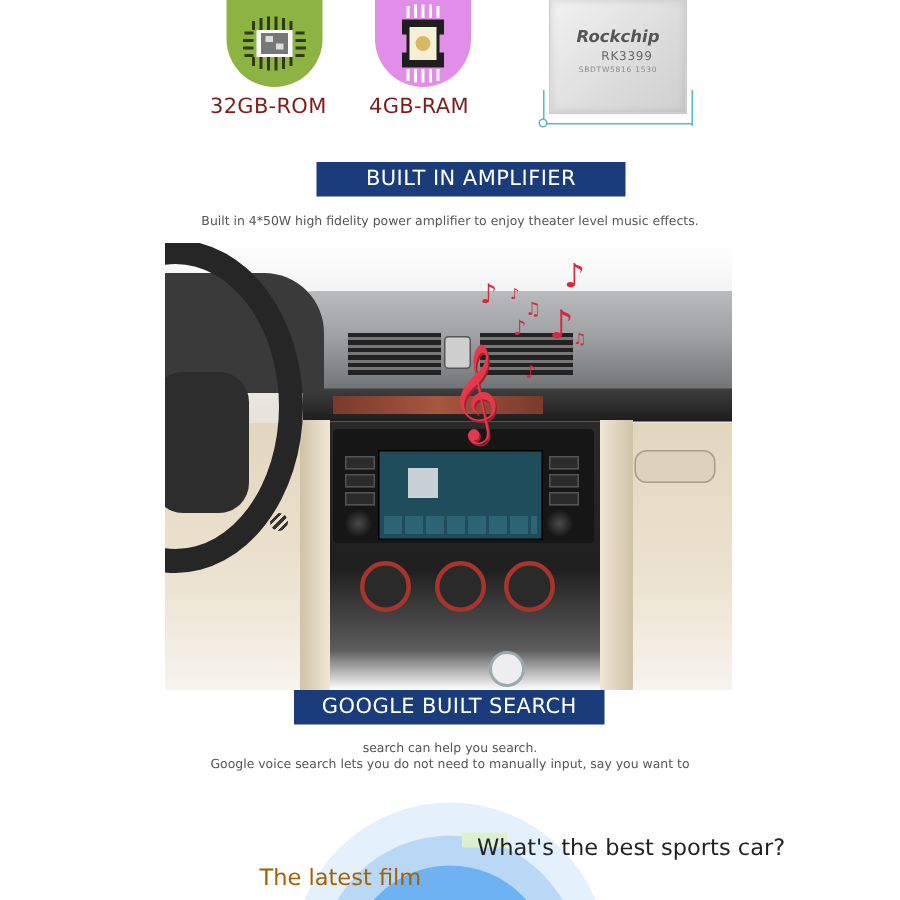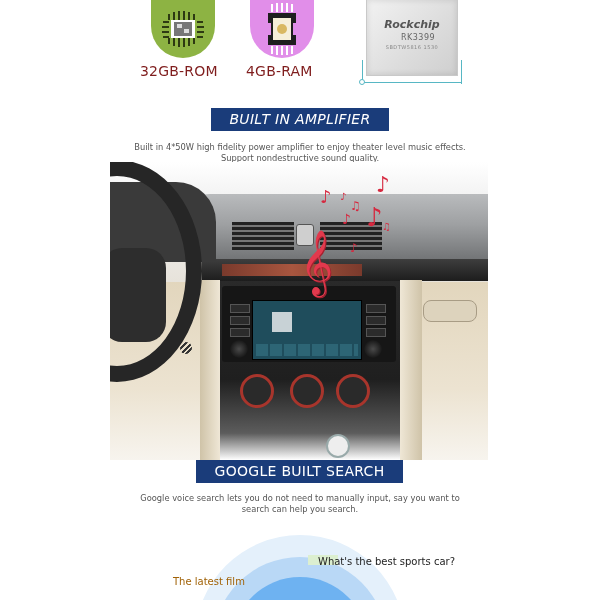--- a/index.html
+++ b/index.html
@@ -21,21 +21,21 @@
     .chip-brand { position: absolute; left: 0; right: 0; top: 18px; text-align: center; font-style: italic; font-weight: bold; color: #555; font-size: 11px; }
     .chip-model { position: absolute; left: 0; right: 0; top: 33px; text-align: center; color: #666; font-size: 8px; letter-spacing: 0.5px; padding-left: 12px; }
     .chip-serial { position: absolute; left: 0; right: 0; top: 44px; text-align: center; color: #888; font-size: 5px; letter-spacing: 0.5px; }
     .chip-dim-h { position: absolute; left: 362px; top: 82px; width: 100px; height: 1px; background: #57b7c4; }
     .chip-dim-v1 { position: absolute; left: 362px; top: 60px; width: 1px; height: 24px; background: #57b7c4; }
     .chip-dim-v2 { position: absolute; left: 461px; top: 60px; width: 1px; height: 24px; background: #57b7c4; }
     .chip-dim-dot { position: absolute; left: 359px; top: 79px; width: 6px; height: 6px; border: 1px solid #57b7c4; border-radius: 50%; background: #fff; }
 
     
     .banner { position: absolute; background: #1a3c7a; color: #ffffff; text-align: center; font-size: 14px; letter-spacing: 0.3px; line-height: 23px; height: 23px; }
-    .banner-amp { left: 211px; top: 108px; width: 178px; font-style: italic; }
+    .banner-amp { left: 211px; top: 108px; width: 206px; }
     .banner-voice { left: 196px; top: 460px; width: 207px; }
     .desc { position: absolute; left: 110px; width: 380px; text-align: center; color: #555; font-size: 8.3px; line-height: 11px; }
     .desc-amp { top: 142px; }
     .desc-voice { top: 493px; }
 
     
     .scene { position: absolute; left: 110px; top: 162px; width: 378px; height: 298px; overflow: hidden;
       background: linear-gradient(180deg, #ffffff 0%, #f4f4f4 10%, #e7e3db 40%, #e3dccd 70%, #ffffff 100%); }
     .dash-top { position: absolute; left: 70px; top: 32px; width: 308px; height: 68px;
       background: linear-gradient(180deg, #b9bbbd 0%, #9ea0a2 45%, #6f7173 100%); border-radius: 30px 0 0 0; }
@@ -66,21 +66,21 @@
     .climate-dial { position: absolute; top: 212px; width: 34px; height: 34px; border-radius: 50%; border: 3px solid #a8352c; background: #2a2a2a; }
     .shifter { position: absolute; left: 216px; top: 272px; width: 24px; height: 24px; border-radius: 50%; border: 2px solid #9aa; background: #eee; }
     .clef { position: absolute; left: 190px; top: 72px; font-size: 56px; color: #e2394d; line-height: 1; text-shadow: 1px 1px 0 #a5202f; }
     .note { position: absolute; color: #d6283f; line-height: 1; }
 
     
     .voice-ring-outer { position: absolute; left: 195px; top: 535px; width: 210px; height: 210px; border-radius: 50%; background: #e4f0fb; }
     .voice-ring-mid { position: absolute; left: 213px; top: 557px; width: 174px; height: 174px; border-radius: 50%; background: #b9d8f6; }
     .voice-ring-inner { position: absolute; left: 232px; top: 577px; width: 136px; height: 136px; border-radius: 50%; background: #6eb2f1; }
     .bubble-highlight { position: absolute; left: 308px; top: 555px; width: 30px; height: 10px; background: #dcefd0; }
-    .voice-query { position: absolute; font-size: 10px; color: #222; }
+    .voice-query { position: absolute; font-size: 15px; color: #222; }
     .query-cars { left: 318px; top: 556px; }
     .query-film { left: 173px; top: 576px; color: #a16207; }
   </style>
 </head>
 <body>
 
 <div class="spec-icon spec-rom">
   <svg width="64" height="58" viewBox="0 0 64 58">
     <g stroke="#2d3a12" stroke-width="2" fill="none">
       <path d="M18 14 v6 M23 12 v8 M28 11 v9 M33 11 v9 M38 12 v8 M43 14 v6"></path>
@@ -117,21 +117,20 @@
   </div>
 </div>
 <div class="chip-dim-v1"></div>
 <div class="chip-dim-v2"></div>
 <div class="chip-dim-h"></div>
 <div class="chip-dim-dot"></div>
 
 <div class="banner banner-amp">BUILT IN AMPLIFIER</div>
 <div class="desc desc-amp">
   <div>Built in 4*50W high fidelity power amplifier to enjoy theater level music effects.</div>
-  <div>Support nondestructive sound quality.</div>
 </div>
 
 <div class="scene">
   <div class="dash-top"></div>
   <div class="vent vent-left"></div>
   <div class="vent vent-right"></div>
   <div class="hazard-btn"></div>
   <div class="dash-strip"></div>
   <div class="dash-display"></div>
   <div class="cluster"></div>
@@ -167,22 +166,22 @@
   <div class="note" style="left:240px;top:38px;font-size:12px;">♫</div>
   <div class="note" style="left:266px;top:12px;font-size:22px;">♪</div>
   <div class="note" style="left:256px;top:42px;font-size:26px;">♪</div>
   <div class="note" style="left:232px;top:50px;font-size:14px;">♪</div>
   <div class="note" style="left:272px;top:60px;font-size:10px;">♫</div>
   <div class="note" style="left:240px;top:80px;font-size:12px;">♪</div>
 </div>
 
 <div class="banner banner-voice">GOOGLE BUILT SEARCH</div>
 <div class="desc desc-voice">
+  <div>search can help you search.</div>
   <div>Google voice search lets you do not need to manually input, say you want to</div>
-  <div>search can help you search.</div>
 </div>
 
 <div class="voice-ring-outer"></div>
 <div class="voice-ring-mid"></div>
 <div class="voice-ring-inner"></div>
 <div class="bubble-highlight"></div>
 <div class="voice-query query-cars">What's the best sports car?</div>
 <div class="voice-query query-film">The latest film</div>
 
 </body></html>

